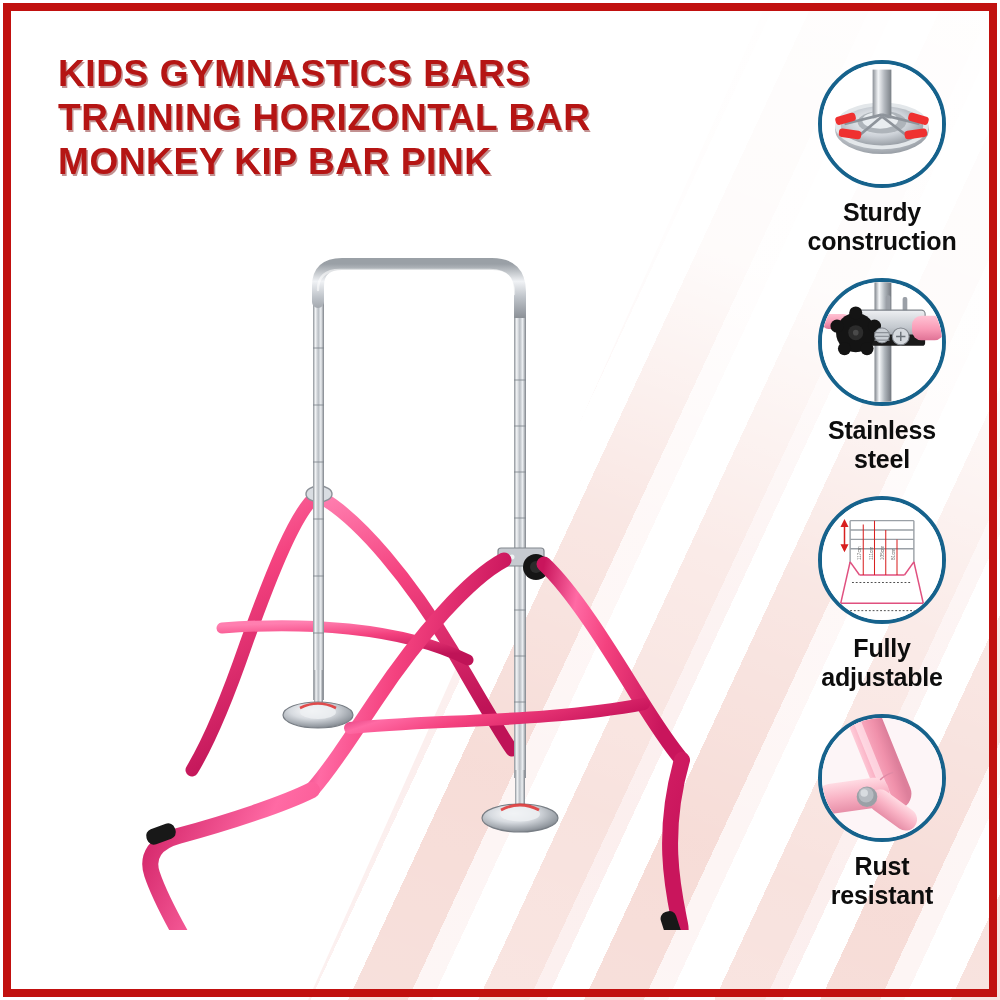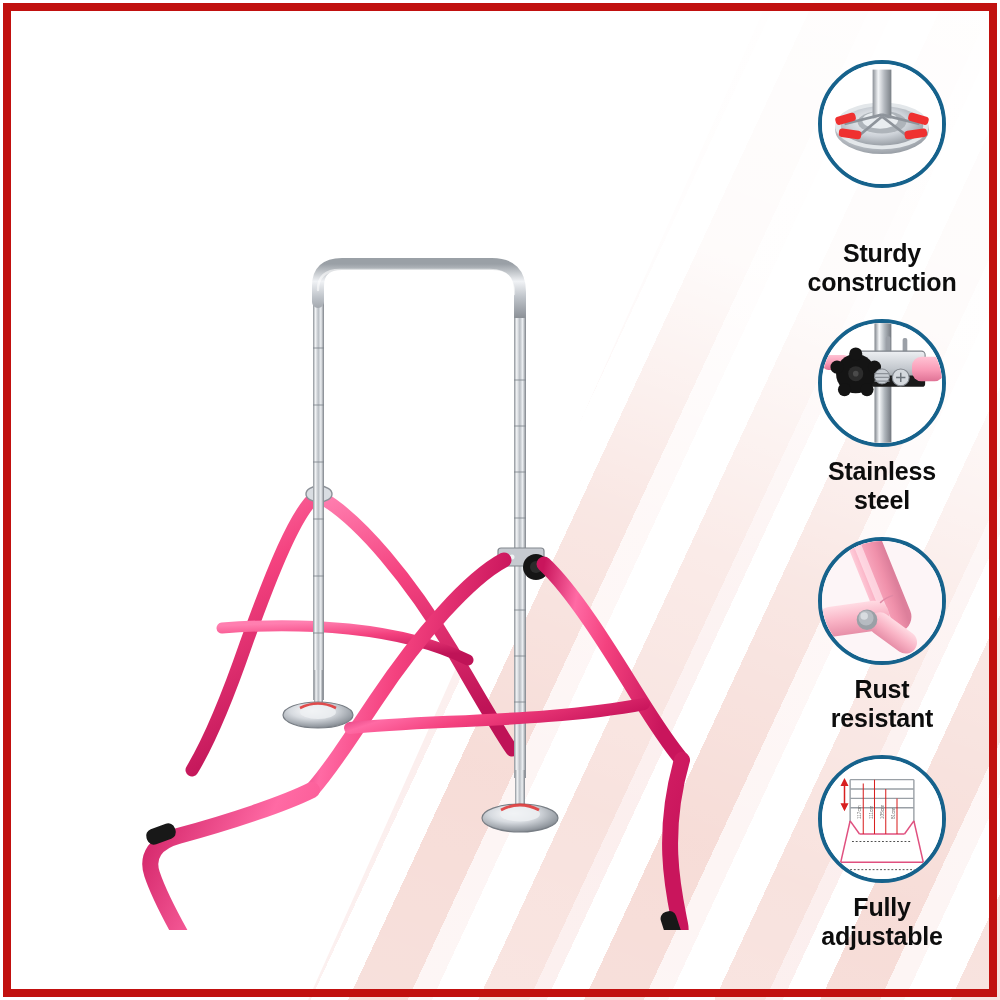--- a/index.html
+++ b/index.html
@@ -139,37 +139,42 @@
     text-align: center;
     color: #0d0d0d;
     font-weight: bold;
     font-size: 25px;
     line-height: 29px;
     white-space: pre-line;
     letter-spacing: -0.2px;
   }
 
   
-  .feature:nth-child(1) { margin-top: 0px; gap: 41px; }
+  .feature:nth-child(1) { margin-top: 0px; }
   .feature:nth-child(2) { margin-top: 22px; align-items: center; }
   .feature:nth-child(3) { margin-top: 22px; }
   .feature:nth-child(4) { margin-top: 22px; }
 </style>
 </head>
 <body>
 
 <div id="poster">
 
   <div class="bg-stripes"></div>
   <div class="bg-wash"></div>
   <div class="bg-white-wedge"></div>
   <div class="bg-white-wedge2"></div>
 
   <div class="frame"></div>
 
+  <div class="title">
+    <span class="line">KIDS GYMNASTICS BARS</span>
+    <span class="line">TRAINING HORIZONTAL BAR</span>
+    <span class="line">MONKEY KIP BAR PINK</span>
+  </div>
 
   <div class="product">
     <svg viewBox="0 0 700 700" xmlns="http://www.w3.org/2000/svg">
       <defs>
         <linearGradient id="chrome" x1="0" y1="0" x2="1" y2="0">
           <stop offset="0%" stop-color="#8d9298"></stop>
           <stop offset="22%" stop-color="#f2f4f6"></stop>
           <stop offset="48%" stop-color="#b9bec4"></stop>
           <stop offset="72%" stop-color="#eceff2"></stop>
           <stop offset="100%" stop-color="#7e838a"></stop>
@@ -391,20 +396,78 @@
           </g>
         </svg>
       </div>
       <div class="feature-label">Stainless
 steel</div>
     </div>
 
     <div class="feature">
       <div class="feature-badge">
         <svg viewBox="0 0 128 128" xmlns="http://www.w3.org/2000/svg">
+          <rect width="128" height="128" fill="#ffffff"></rect>
+
+          <g stroke="#9aa0a6" stroke-width="1.5" fill="none">
+            <path d="M30 22 h68"></path>
+            <path d="M30 32 h68"></path>
+            <path d="M30 42 h68"></path>
+            <path d="M30 52 h68"></path>
+            <path d="M30 22 v46"></path>
+            <path d="M98 22 v46"></path>
+          </g>
+
+          <g stroke="#d82020" stroke-width="1.6" fill="#d82020">
+            <line x1="24" y1="26" x2="24" y2="50"></line>
+            <polygon points="24,22 21,28 27,28"></polygon>
+            <polygon points="24,54 21,48 27,48"></polygon>
+          </g>
+
+          <g stroke="#e0507f" stroke-width="1.6" fill="none">
+            <path d="M30 66 L20 110"></path>
+            <path d="M98 66 L108 110"></path>
+            <path d="M30 66 L40 80"></path>
+            <path d="M98 66 L88 80"></path>
+            <path d="M40 80 L88 80"></path>
+            <path d="M20 110 L108 110"></path>
+          </g>
+
+          <g stroke="#d82020" stroke-width="1.1">
+            <line x1="44" y1="26" x2="44" y2="80"></line>
+            <line x1="56" y1="22" x2="56" y2="80"></line>
+            <line x1="68" y1="32" x2="68" y2="80"></line>
+            <line x1="80" y1="42" x2="80" y2="80"></line>
+          </g>
+
+          <g stroke="#444444" stroke-width="1" stroke-dasharray="2 2">
+            <line x1="22" y1="118" x2="106" y2="118"></line>
+            <line x1="32" y1="88" x2="96" y2="88"></line>
+          </g>
+
+          <g stroke="#222222" stroke-width="2">
+            <line x1="22" y1="114" x2="22" y2="122"></line>
+            <line x1="106" y1="114" x2="106" y2="122"></line>
+          </g>
+
+          <g fill="#6b6b6b" font-family="Liberation Sans, sans-serif" font-size="5">
+            <text x="42" y="64" transform="rotate(-90 42 64)">117cm</text>
+            <text x="54" y="64" transform="rotate(-90 54 64)">111cm</text>
+            <text x="66" y="64" transform="rotate(-90 66 64)">105cm</text>
+            <text x="78" y="64" transform="rotate(-90 78 64)">81cm</text>
+          </g>
+        </svg>
+      </div>
+      <div class="feature-label">Fully
+adjustable</div>
+    </div>
+
+    <div class="feature">
+      <div class="feature-badge">
+        <svg viewBox="0 0 128 128" xmlns="http://www.w3.org/2000/svg">
           <defs>
             <linearGradient id="rrTube" x1="0" y1="0" x2="1" y2="0.2">
               <stop offset="0%" stop-color="#ffd2dd"></stop>
               <stop offset="35%" stop-color="#f9a9bf"></stop>
               <stop offset="72%" stop-color="#f091ab"></stop>
               <stop offset="100%" stop-color="#dd7f9b"></stop>
             </linearGradient>
             <linearGradient id="rrTube2" x1="0" y1="0" x2="0" y2="1">
               <stop offset="0%" stop-color="#ffdbe3"></stop>
               <stop offset="50%" stop-color="#f9b3c5"></stop>
@@ -430,72 +493,14 @@
           <circle cx="47" cy="82" r="8" fill="#b6bbc1"></circle>
           <circle cx="45" cy="80" r="4" fill="#d8dce0"></circle>
 
           <path d="M62 66 q6 -6 14 -8" fill="none" stroke="#e08aa5" stroke-width="1.6"></path>
         </svg>
       </div>
       <div class="feature-label">Rust
 resistant</div>
     </div>
 
-    <div class="feature">
-      <div class="feature-badge">
-        <svg viewBox="0 0 128 128" xmlns="http://www.w3.org/2000/svg">
-          <rect width="128" height="128" fill="#ffffff"></rect>
-
-          <g stroke="#9aa0a6" stroke-width="1.5" fill="none">
-            <path d="M30 22 h68"></path>
-            <path d="M30 32 h68"></path>
-            <path d="M30 42 h68"></path>
-            <path d="M30 52 h68"></path>
-            <path d="M30 22 v46"></path>
-            <path d="M98 22 v46"></path>
-          </g>
-
-          <g stroke="#d82020" stroke-width="1.6" fill="#d82020">
-            <line x1="24" y1="26" x2="24" y2="50"></line>
-            <polygon points="24,22 21,28 27,28"></polygon>
-            <polygon points="24,54 21,48 27,48"></polygon>
-          </g>
-
-          <g stroke="#e0507f" stroke-width="1.6" fill="none">
-            <path d="M30 66 L20 110"></path>
-            <path d="M98 66 L108 110"></path>
-            <path d="M30 66 L40 80"></path>
-            <path d="M98 66 L88 80"></path>
-            <path d="M40 80 L88 80"></path>
-            <path d="M20 110 L108 110"></path>
-          </g>
-
-          <g stroke="#d82020" stroke-width="1.1">
-            <line x1="44" y1="26" x2="44" y2="80"></line>
-            <line x1="56" y1="22" x2="56" y2="80"></line>
-            <line x1="68" y1="32" x2="68" y2="80"></line>
-            <line x1="80" y1="42" x2="80" y2="80"></line>
-          </g>
-
-          <g stroke="#444444" stroke-width="1" stroke-dasharray="2 2">
-            <line x1="22" y1="118" x2="106" y2="118"></line>
-            <line x1="32" y1="88" x2="96" y2="88"></line>
-          </g>
-
-          <g stroke="#222222" stroke-width="2">
-            <line x1="22" y1="114" x2="22" y2="122"></line>
-            <line x1="106" y1="114" x2="106" y2="122"></line>
-          </g>
-
-          <g fill="#6b6b6b" font-family="Liberation Sans, sans-serif" font-size="5">
-            <text x="42" y="64" transform="rotate(-90 42 64)">117cm</text>
-            <text x="54" y="64" transform="rotate(-90 54 64)">111cm</text>
-            <text x="66" y="64" transform="rotate(-90 66 64)">105cm</text>
-            <text x="78" y="64" transform="rotate(-90 78 64)">81cm</text>
-          </g>
-        </svg>
-      </div>
-      <div class="feature-label">Fully
-adjustable</div>
-    </div>
-
   </div>
 </div>
 
 </body></html>

